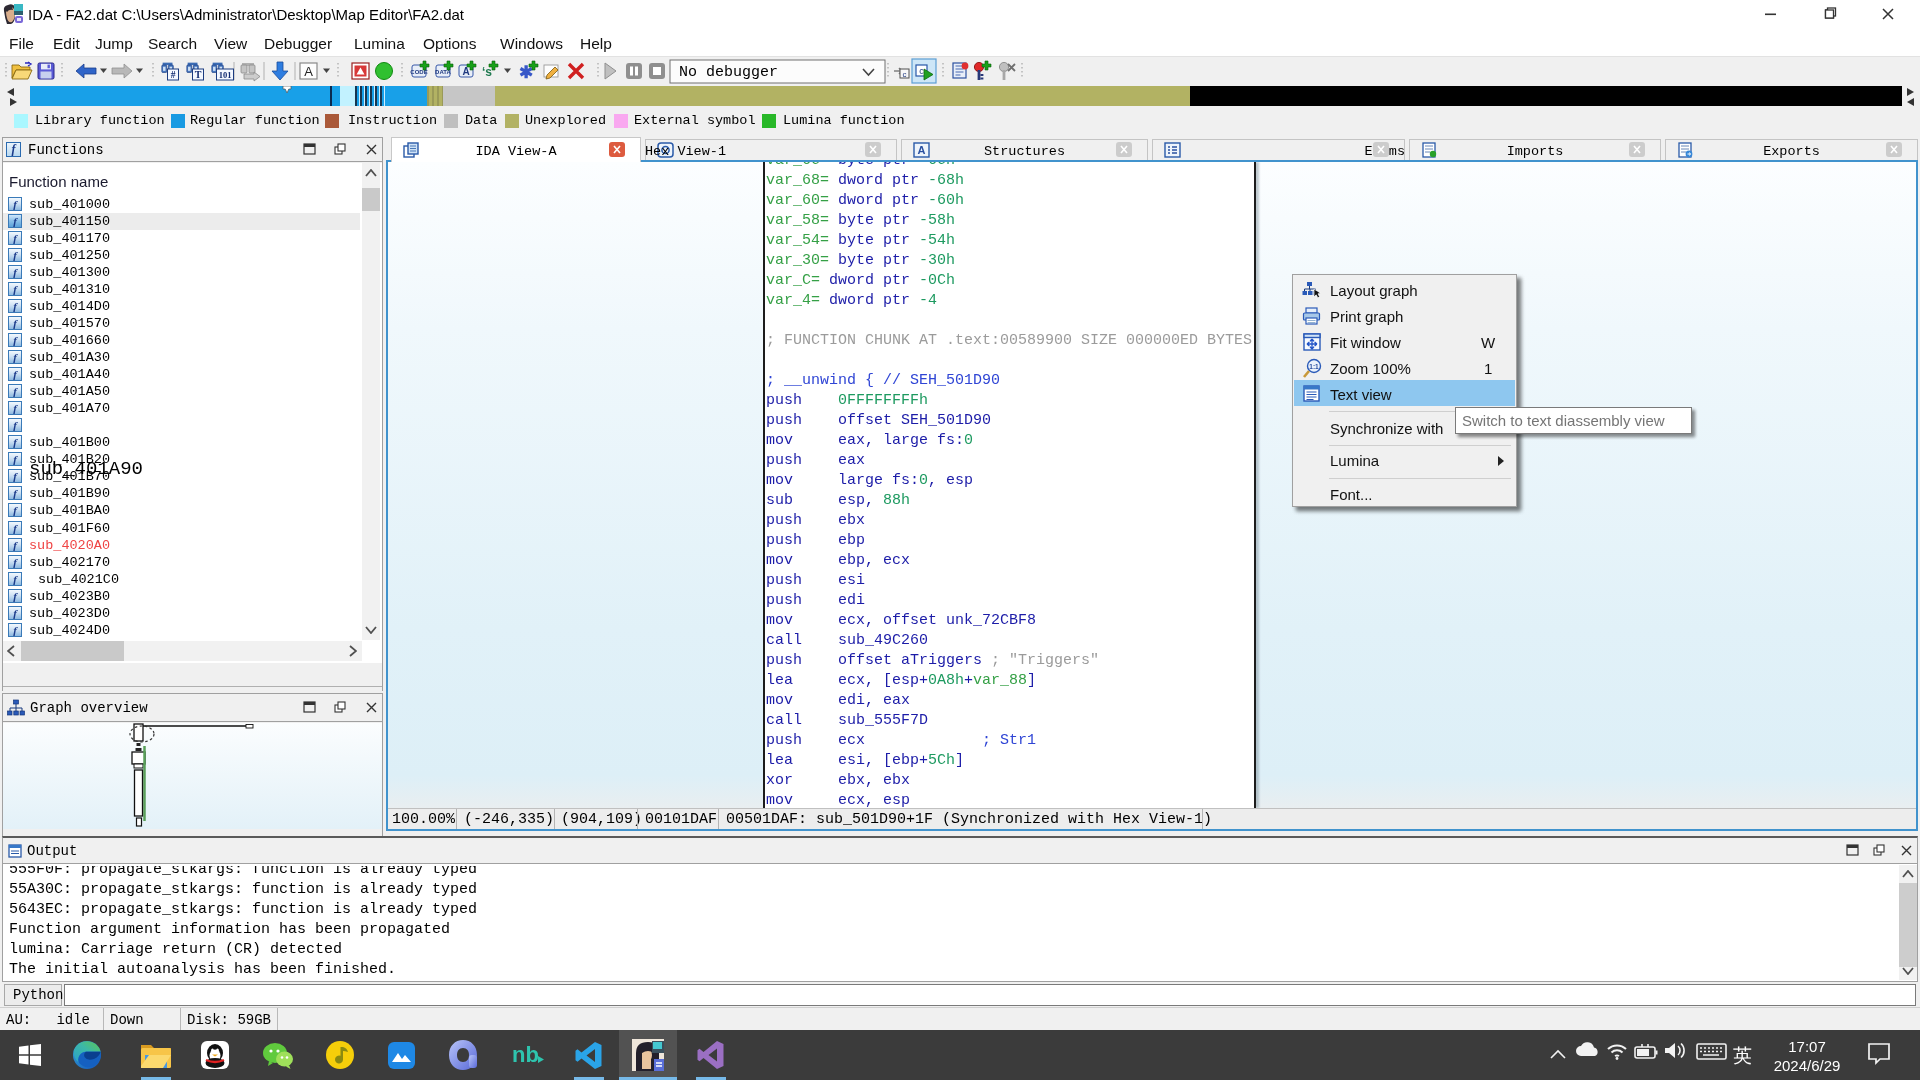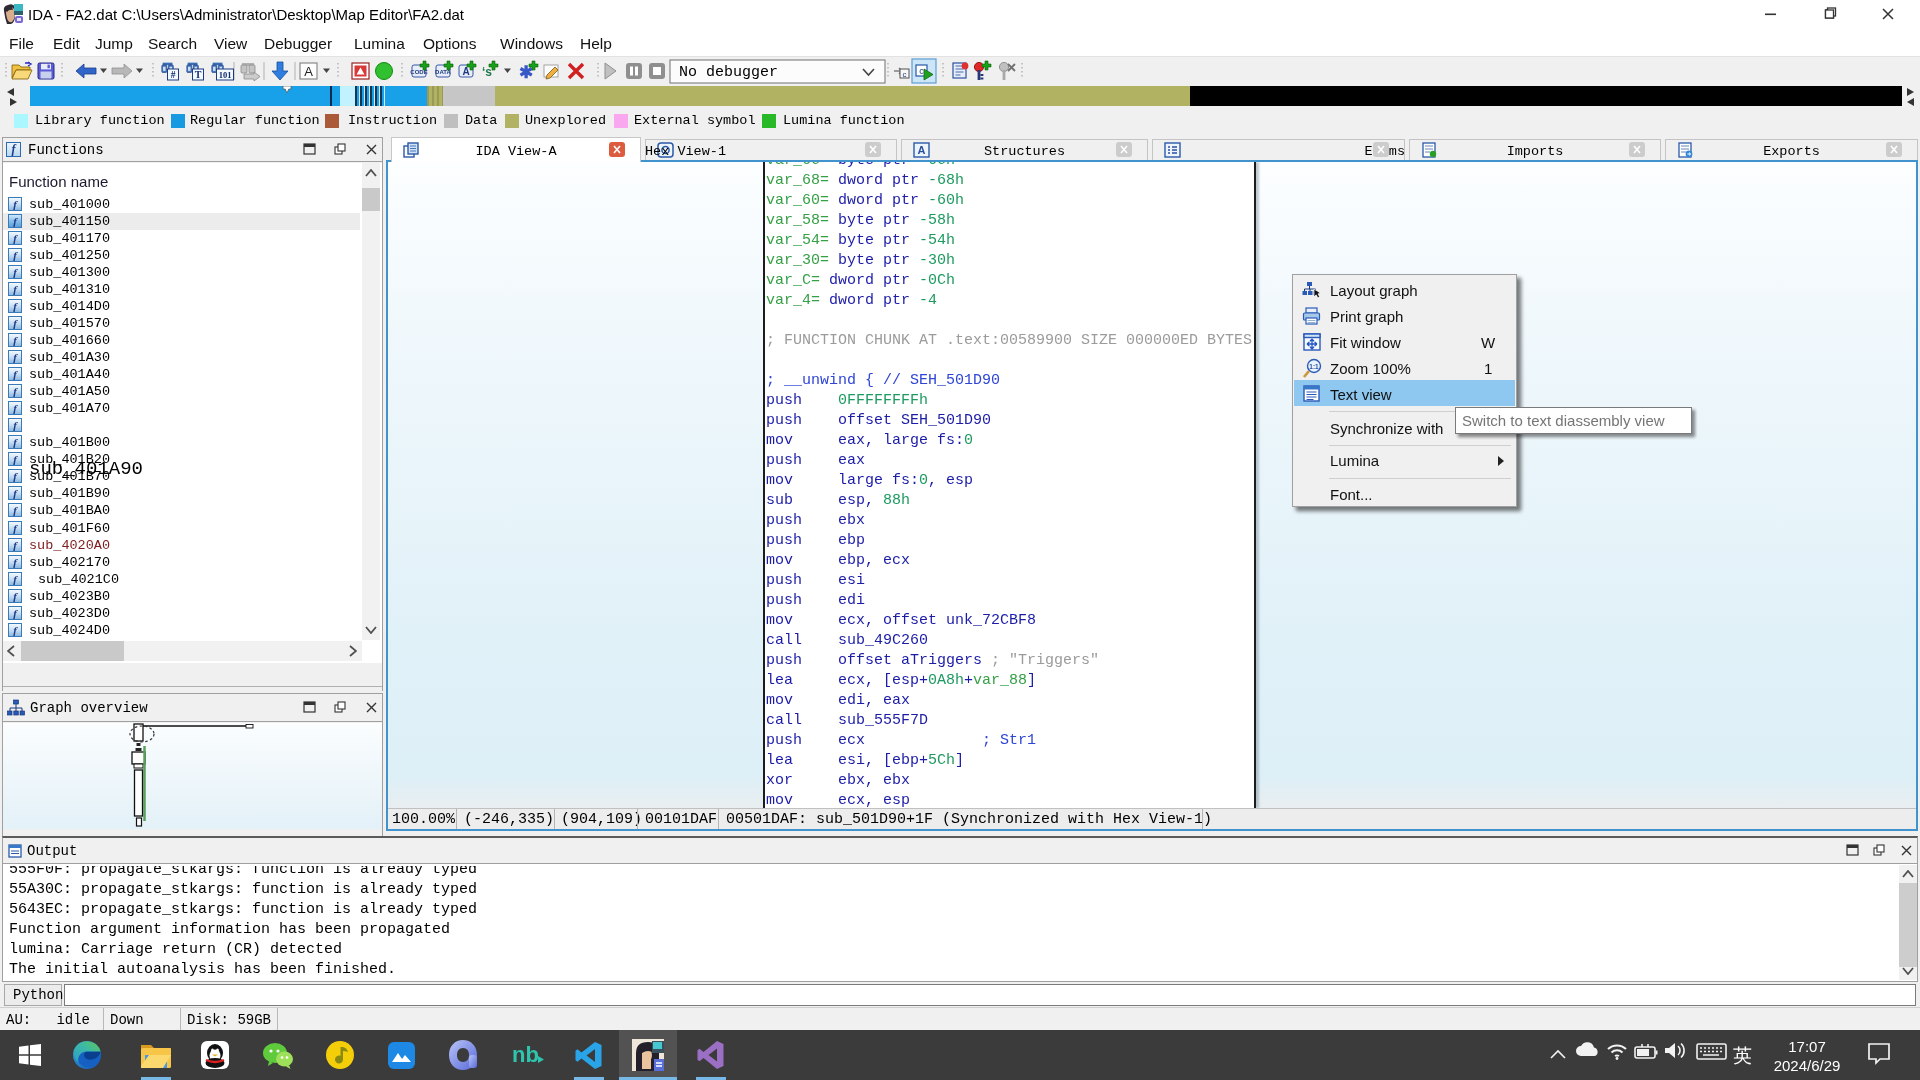--- a/index.html
+++ b/index.html
@@ -341,21 +341,21 @@
     <div class="abs" style="left:0;top:339.4px;width:357px;height:17px;">
         <span class="abs" style="left:5px;top:1px;width:14px;height:14px;border:1px solid #3a7ab8;background:linear-gradient(180deg,#f2f8fe 0%,#cfe2f4 45%,#8cb8e0 100%);font:italic bold 11px 'Liberation Serif',serif;color:#1a3a8a;text-align:center;line-height:13px;">f</span>
         <span class="abs mono" style="left:26px;top:1px;font-size:13.5px;color:#000;">sub_401BA0</span>
       </div>
     <div class="abs" style="left:0;top:356.5px;width:357px;height:17px;">
         <span class="abs" style="left:5px;top:1px;width:14px;height:14px;border:1px solid #3a7ab8;background:linear-gradient(180deg,#f2f8fe 0%,#cfe2f4 45%,#8cb8e0 100%);font:italic bold 11px 'Liberation Serif',serif;color:#1a3a8a;text-align:center;line-height:13px;">f</span>
         <span class="abs mono" style="left:26px;top:1px;font-size:13.5px;color:#000;">sub_401F60</span>
       </div>
     <div class="abs" style="left:0;top:373.5px;width:357px;height:17px;">
         <span class="abs" style="left:5px;top:1px;width:14px;height:14px;border:1px solid #3a7ab8;background:linear-gradient(180deg,#f2f8fe 0%,#cfe2f4 45%,#8cb8e0 100%);font:italic bold 11px 'Liberation Serif',serif;color:#1a3a8a;text-align:center;line-height:13px;">f</span>
-        <span class="abs mono" style="left:26px;top:1px;font-size:13.5px;color:#7f1d1d;">sub_4020A0</span>
+        <span class="abs mono" style="left:26px;top:1px;font-size:13.5px;color:#ef4444;">sub_4020A0</span>
       </div>
     <div class="abs" style="left:0;top:390.5px;width:357px;height:17px;">
         <span class="abs" style="left:5px;top:1px;width:14px;height:14px;border:1px solid #3a7ab8;background:linear-gradient(180deg,#f2f8fe 0%,#cfe2f4 45%,#8cb8e0 100%);font:italic bold 11px 'Liberation Serif',serif;color:#1a3a8a;text-align:center;line-height:13px;">f</span>
         <span class="abs mono" style="left:26px;top:1px;font-size:13.5px;color:#000;">sub_402170</span>
       </div>
     <div class="abs" style="left:0;top:407.6px;width:357px;height:17px;">
         <span class="abs" style="left:5px;top:1px;width:14px;height:14px;border:1px solid #3a7ab8;background:linear-gradient(180deg,#f2f8fe 0%,#cfe2f4 45%,#8cb8e0 100%);font:italic bold 11px 'Liberation Serif',serif;color:#1a3a8a;text-align:center;line-height:13px;">f</span>
         <span class="abs mono" style="left:35px;top:1px;font-size:13.5px;color:#000;">sub_4021C0</span>
       </div>
     <div class="abs" style="left:0;top:424.7px;width:357px;height:17px;">

